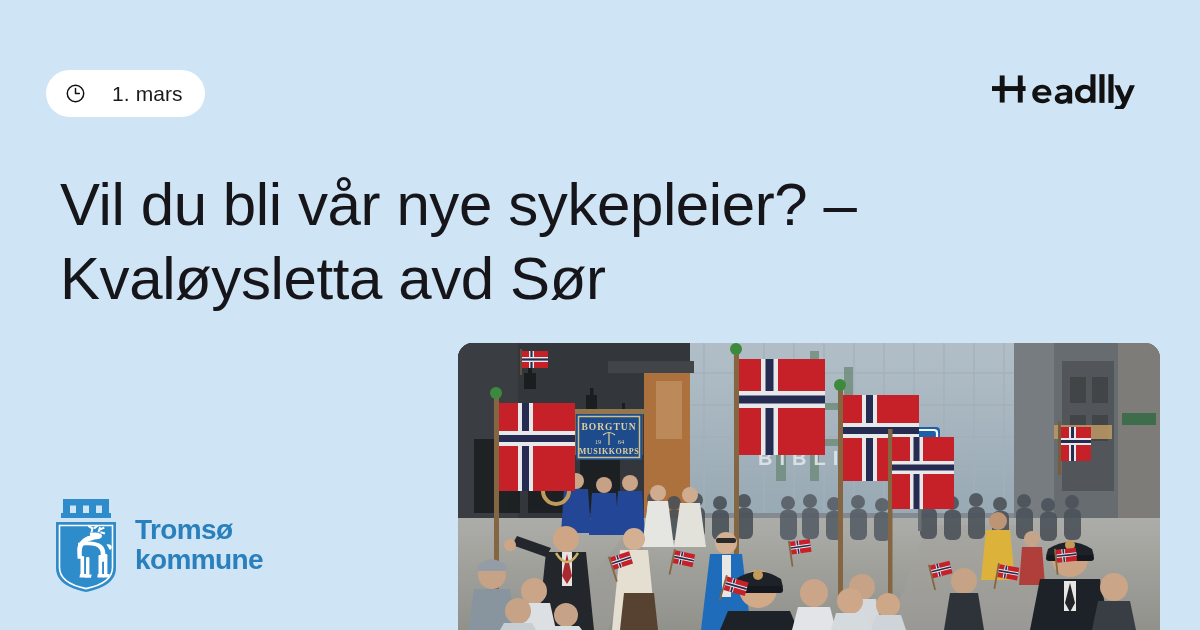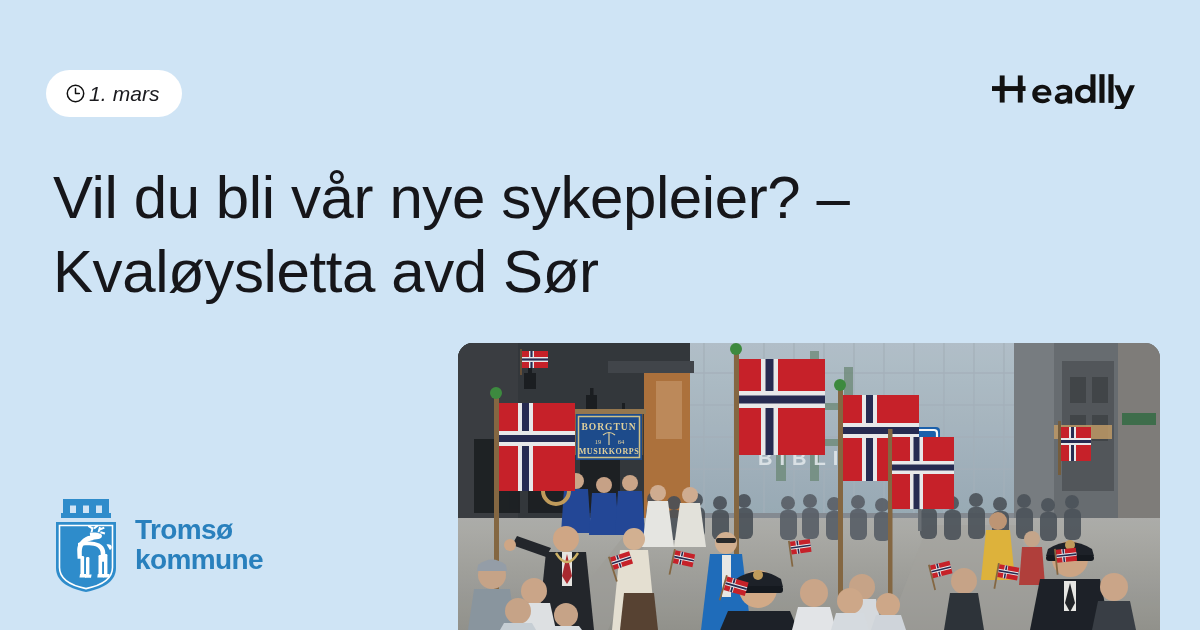--- a/index.html
+++ b/index.html
@@ -23,26 +23,25 @@
   }
 
   
   .date-badge {
     position: absolute;
     left: 46px;
     top: 70px;
     height: 47px;
     display: flex;
     align-items: center;
-    gap: 3px;
+    gap: 26px;
     padding: 0 22px 0 19px;
     background: #ffffff;
     border-radius: 999px;
     box-sizing: border-box;
-    font-style: italic;
   }
   .clock-icon {
     width: 21px;
     height: 21px;
     display: block;
     flex: none;
   }
   .date-badge-label {
     font-size: 21px;
     color: #1b1b1f;
@@ -61,21 +60,21 @@
     align-items: center;
   }
   .brand-logo { display: block; height: 40px; }
 
   
   .headline {
     position: absolute;
     left: 44px;
     top: 152px;
     width: 1010px;
-    margin: 9px;
+    margin: 16px;
     font-size: 60px;
     line-height: 1.23;
     font-weight: 400;
     color: #16161a;
     letter-spacing: -0.4px;
     white-space: pre-line;
   }
 
   
   .org-logo {

